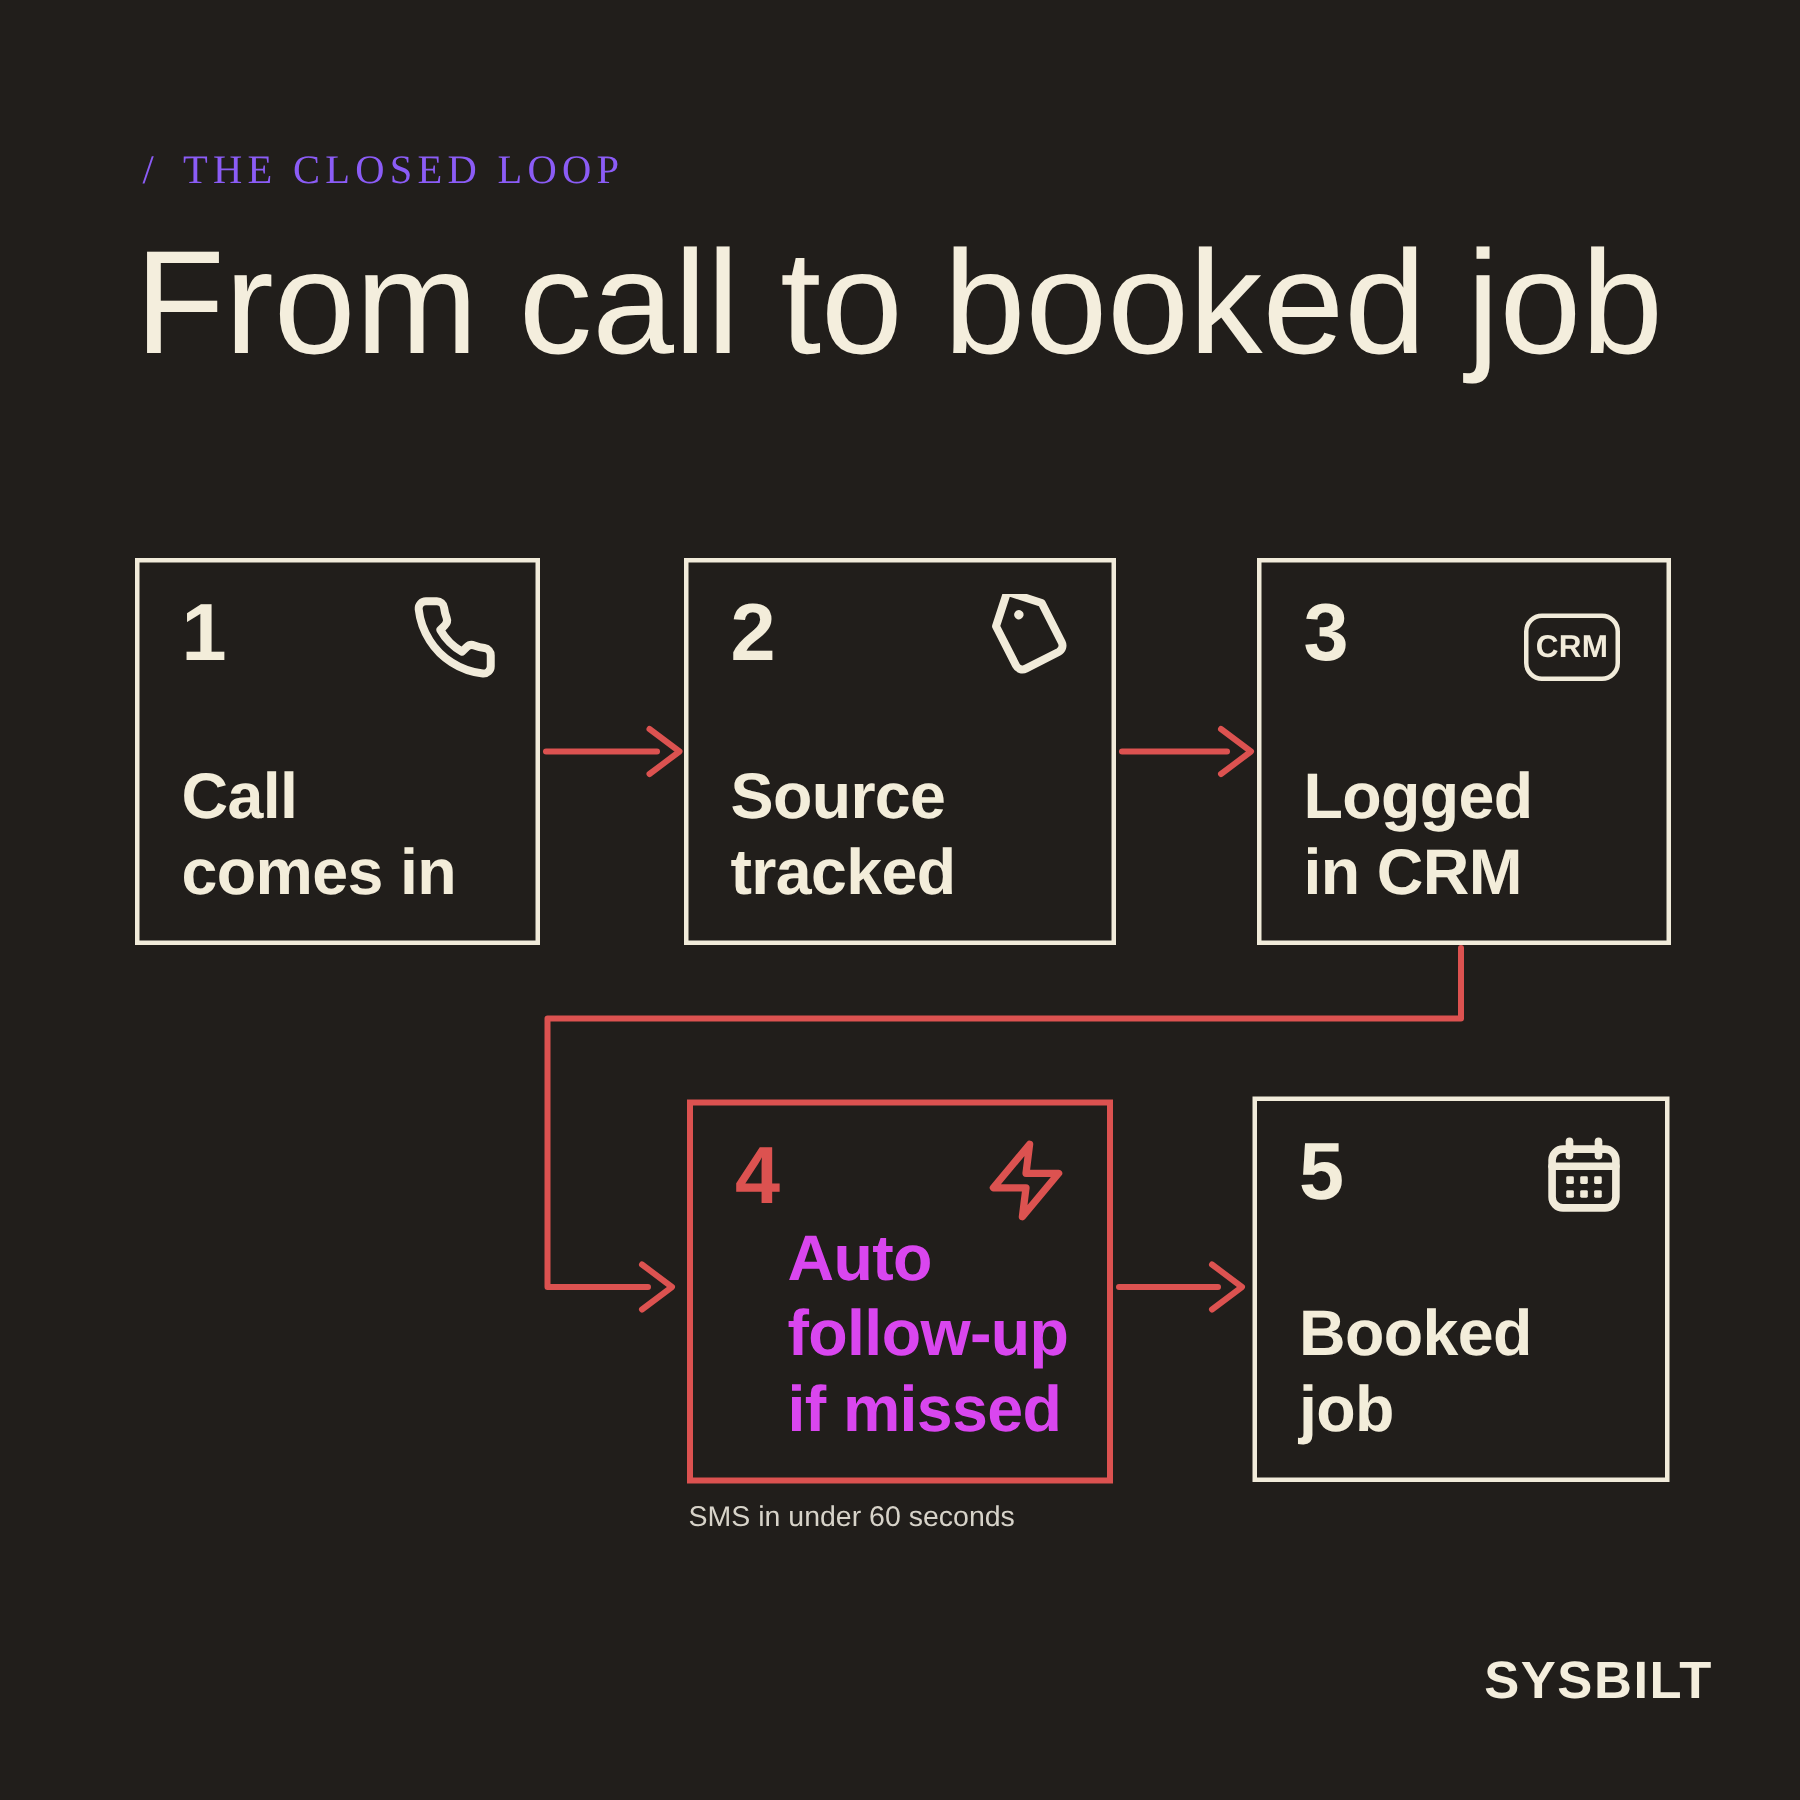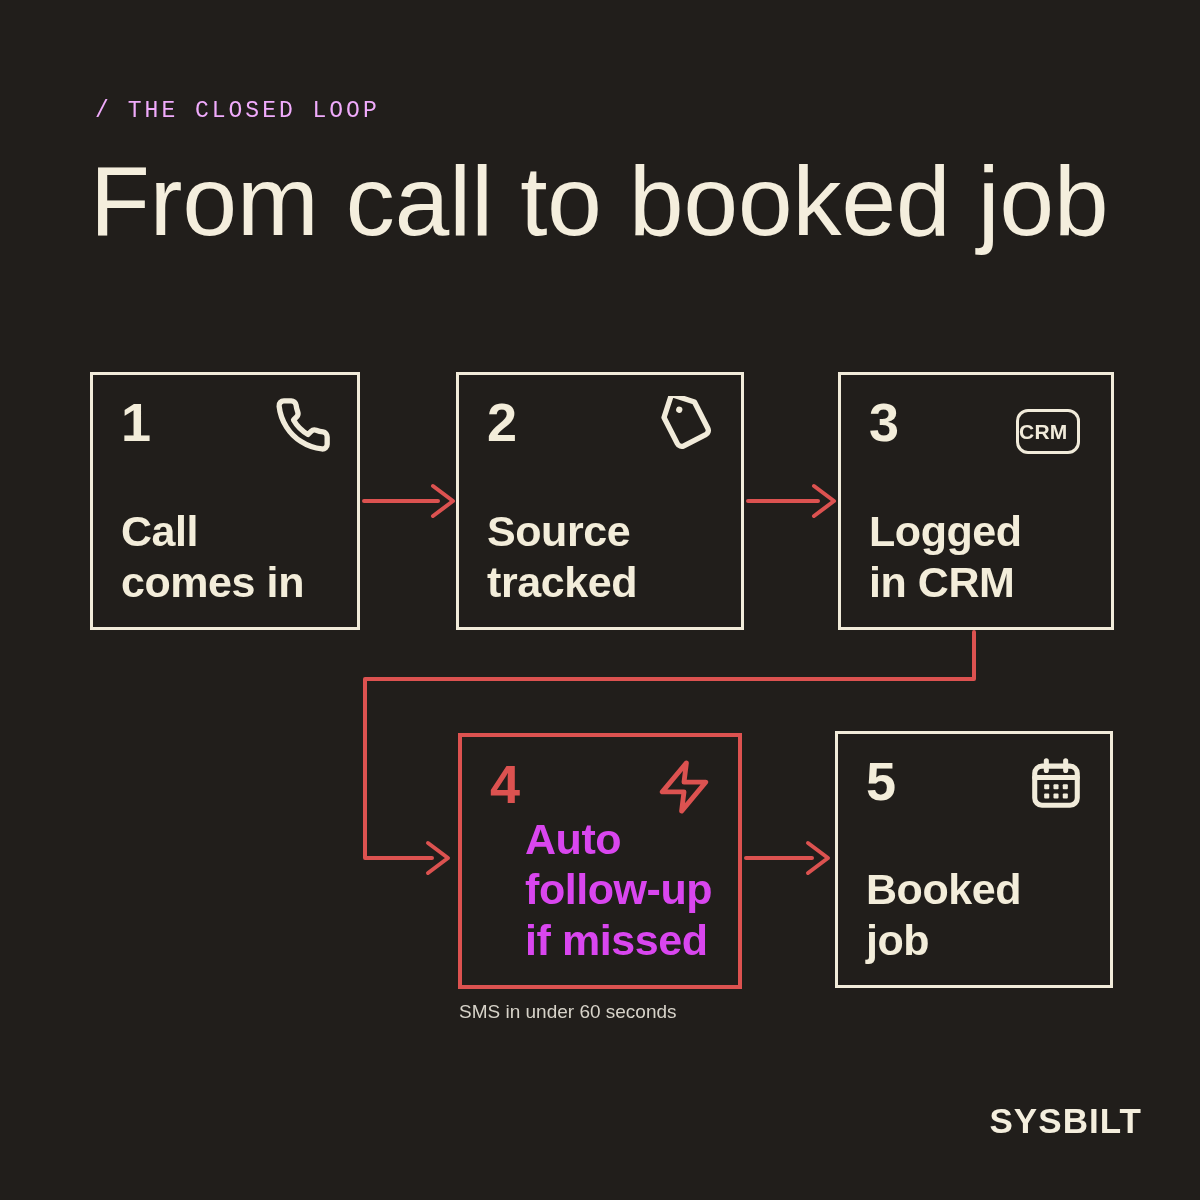--- a/index.html
+++ b/index.html
@@ -8,23 +8,23 @@
     position:relative;
     width:1200px; height:1200px;
     background:#211e1b;
     color:#f3edda;
     font-family:"Liberation Sans", sans-serif;
     overflow:hidden;
   }
   
   .eyebrow {
     position:absolute; left:95px; top:98px;
-    font-family:Liberation Mono, monospace;
-    font-size:23px; letter-spacing:0.13em;
-    color:#f0abfc;
+    font-family:Liberation Serif, serif;
+    font-size:27px; letter-spacing:0.13em;
+    color:#8b5cf6;
   }
   .eyebrow .slash { margin-right:16px; }
   .title {
     position:absolute; left:90px; top:148px;
     font-family:Liberation Sans, sans-serif;
     font-weight:400; font-size:98px; line-height:1.1;
     color:#f4eedd; white-space:nowrap;
   }
   
   .connectors { position:absolute; left:0; top:0; pointer-events:none; }
@@ -46,21 +46,21 @@
   #box1 { left:90px;  top:372px; width:270px; height:258px; }
   #box2 { left:456px; top:372px; width:288px; height:258px; }
   #box3 { left:838px; top:372px; width:276px; height:258px; }
   #box4 { left:458px; top:733px; width:284px; height:256px; }
   #box5 { left:835px; top:731px; width:278px; height:257px; }
   
   .crm-badge {
     position:absolute; top:34px; right:31px;
     width:64px; height:45px;
     border:3.5px solid #f1ebda; border-radius:12px;
-    display:flex; align-items:center; 
+    display:flex; align-items:center; justify-content:center;
     font-size:21px; font-weight:700; letter-spacing:0.01em;
     color:#f1ebda; line-height:1;
   }
   .caption {
     position:absolute; left:459px; top:1001px;
     font-size:19px; font-weight:400; color:#d7d3c9;
   }
   .brand {
     position:absolute; right:58px; top:1101px;
     font-size:35px; font-weight:700; letter-spacing:0.03em;

